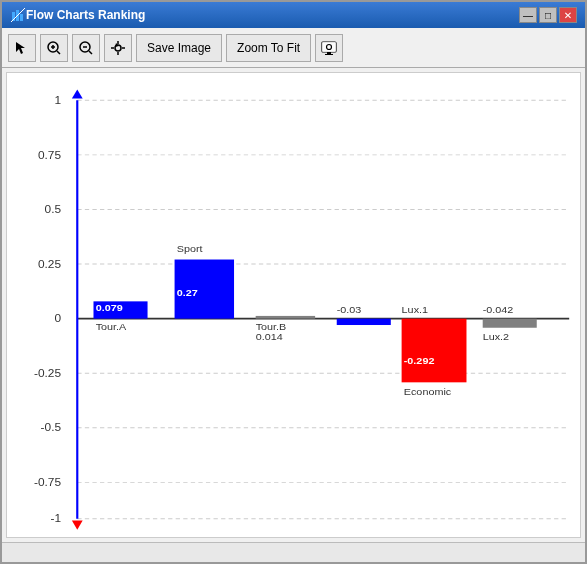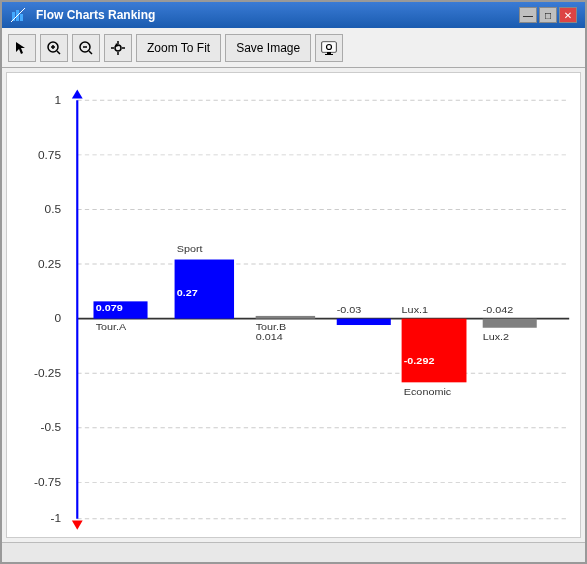--- a/index.html
+++ b/index.html
@@ -22,21 +22,21 @@
       display: flex;
       align-items: center;
       justify-content: space-between;
       height: 26px;
       flex-shrink: 0;
     }
 
     .title-bar-left {
       display: flex;
       align-items: center;
-      gap: 10px;
+      gap: 0;
     }
 
     .title-icon {
       width: 16px;
       height: 16px;
       display: flex;
       align-items: center;
       justify-content: center;
     }
 
@@ -154,22 +154,22 @@
       </svg>
     </div>
     <div class="tool-btn" title="Pan">
       <svg width="16" height="16" viewBox="0 0 16 16">
         <path d="M8,1 L8,4 M8,12 L8,15 M1,8 L4,8 M12,8 L15,8" stroke="black" stroke-width="1.5" fill="none"></path>
         <circle cx="8" cy="8" r="3" fill="none" stroke="black" stroke-width="1.5"></circle>
         <path d="M6,3 L5,7 L9,6 Z" fill="black"></path>
       </svg>
     </div>
 
+    <button class="toolbar-text-btn">Save Image</button>
     <button class="toolbar-text-btn">Zoom To Fit</button>
-    <button class="toolbar-text-btn">Save Image</button>
     <div class="tool-btn" title="Settings">
       <svg width="16" height="16" viewBox="0 0 16 16">
         <rect x="1" y="2" width="14" height="10" rx="1" fill="none" stroke="black" stroke-width="1.2"></rect>
         <rect x="1" y="2" width="14" height="10" rx="1" fill="white" opacity="0.8"></rect>
         <circle cx="8" cy="7" r="2.5" fill="none" stroke="black" stroke-width="1.2"></circle>
         <rect x="6" y="12" width="4" height="2" fill="black"></rect>
         <rect x="4" y="14" width="8" height="1" fill="black"></rect>
       </svg>
     </div>
   </div>

